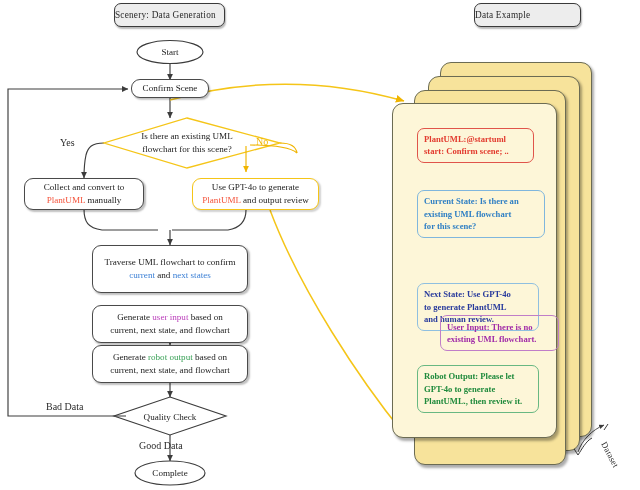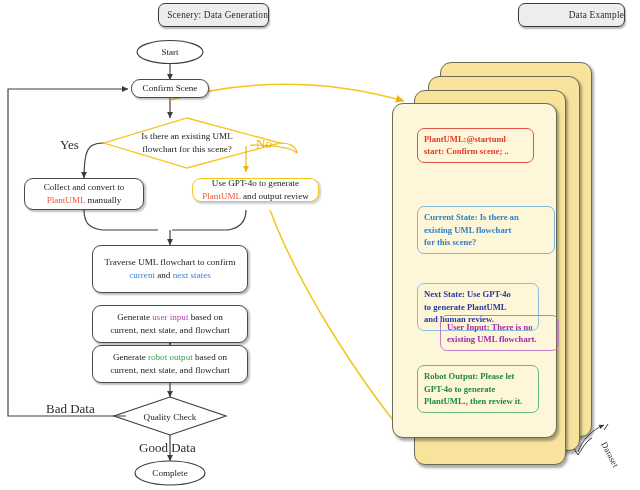--- a/index.html
+++ b/index.html
@@ -20,24 +20,23 @@
     overflow: visible;
   }
 
   .hdr {
     position: absolute;
     border: 1.3px solid #3a3a3a;
     background: #ededed;
     border-radius: 7px;
     font-size: 9.3px;
     color: #2b2b2b;
-    display: flex; align-items: center; justify-content: flex-end;
+    display: flex; align-items: center; justify-content: flex-start;
     letter-spacing: .2px;
     box-shadow: 1px 1.5px 1.6px rgba(0,0,0,.28);
-    margin-left: 44px;
   }
 
   .node {
     position: absolute;
     box-sizing: border-box;
     display: flex; flex-direction: column;
     align-items: center; justify-content: center;
     font-size: 9.1px;
     color: #1c1c1c;
     line-height: 1.42;
@@ -62,21 +61,21 @@
     position: absolute;
     font-size: 9.1px;
     color: #1c1c1c;
     text-align: center;
     line-height: 1.45;
     pointer-events: none;
   }
 
   .edge-lbl {
     position: absolute;
-    font-size: 13px;
+    font-size: 10px;
     color: #2b2b2b;
     white-space: nowrap;
   }
   .edge-lbl.no { color: #f0b400; }
 
   
   .card {
     position: absolute;
     box-sizing: border-box;
     border: 1.3px solid #6b6b53;
@@ -216,21 +215,21 @@
     <span>No</span>
   </div>
 
   <div class="node proc" style="left:24px; top:178px; width:120px; height:32px;">
     <div>Collect and convert to</div>
     <div>
       <span class="kw-red">PlantUML</span><span> manually</span>
     </div>
   </div>
 
-  <div class="node proc hl" style="left:192px; top:178px; width:127px; height:24px;">
+  <div class="node proc hl" style="left:192px; top:178px; width:127px; height:32px;">
     <div>Use GPT-4o to generate</div>
     <div>
       <span class="kw-red">PlantUML</span><span> and output review</span>
     </div>
   </div>
 
   <div class="node proc" style="left:92px; top:245px; width:156px; height:48px;">
     <div>Traverse UML flowchart to confirm</div>
     <div>
       <span class="kw-blue">current</span><span> and </span><span class="kw-blue">next states</span>
@@ -272,21 +271,21 @@
   <div class="card front" style="left:392px; top:103px; width:165px; height:335px;">
   </div>
 
   <div class="bubble b-red" style="left:417px; top:128px; width:117px; height:35px;">
     <div>
       <span>PlantUML:@startuml</span><br>
       <span>start: Confirm scene; ..</span>
     </div>
   </div>
 
-  <div class="bubble b-blue" style="left:417px; top:190px; width:138px; height:48px;margin-top:16px;">
+  <div class="bubble b-blue" style="left:417px; top:190px; width:128px; height:48px;">
     <div>
       <span>Current State: Is there an</span><br>
       <span>existing UML flowchart</span><br>
       <span>for this scene?</span>
     </div>
   </div>
 
   <div class="bubble b-navy" style="left:417px; top:252px; width:122px; height:48px;">
     <div>
       <span>Next State: Use GPT-4o</span><br>

